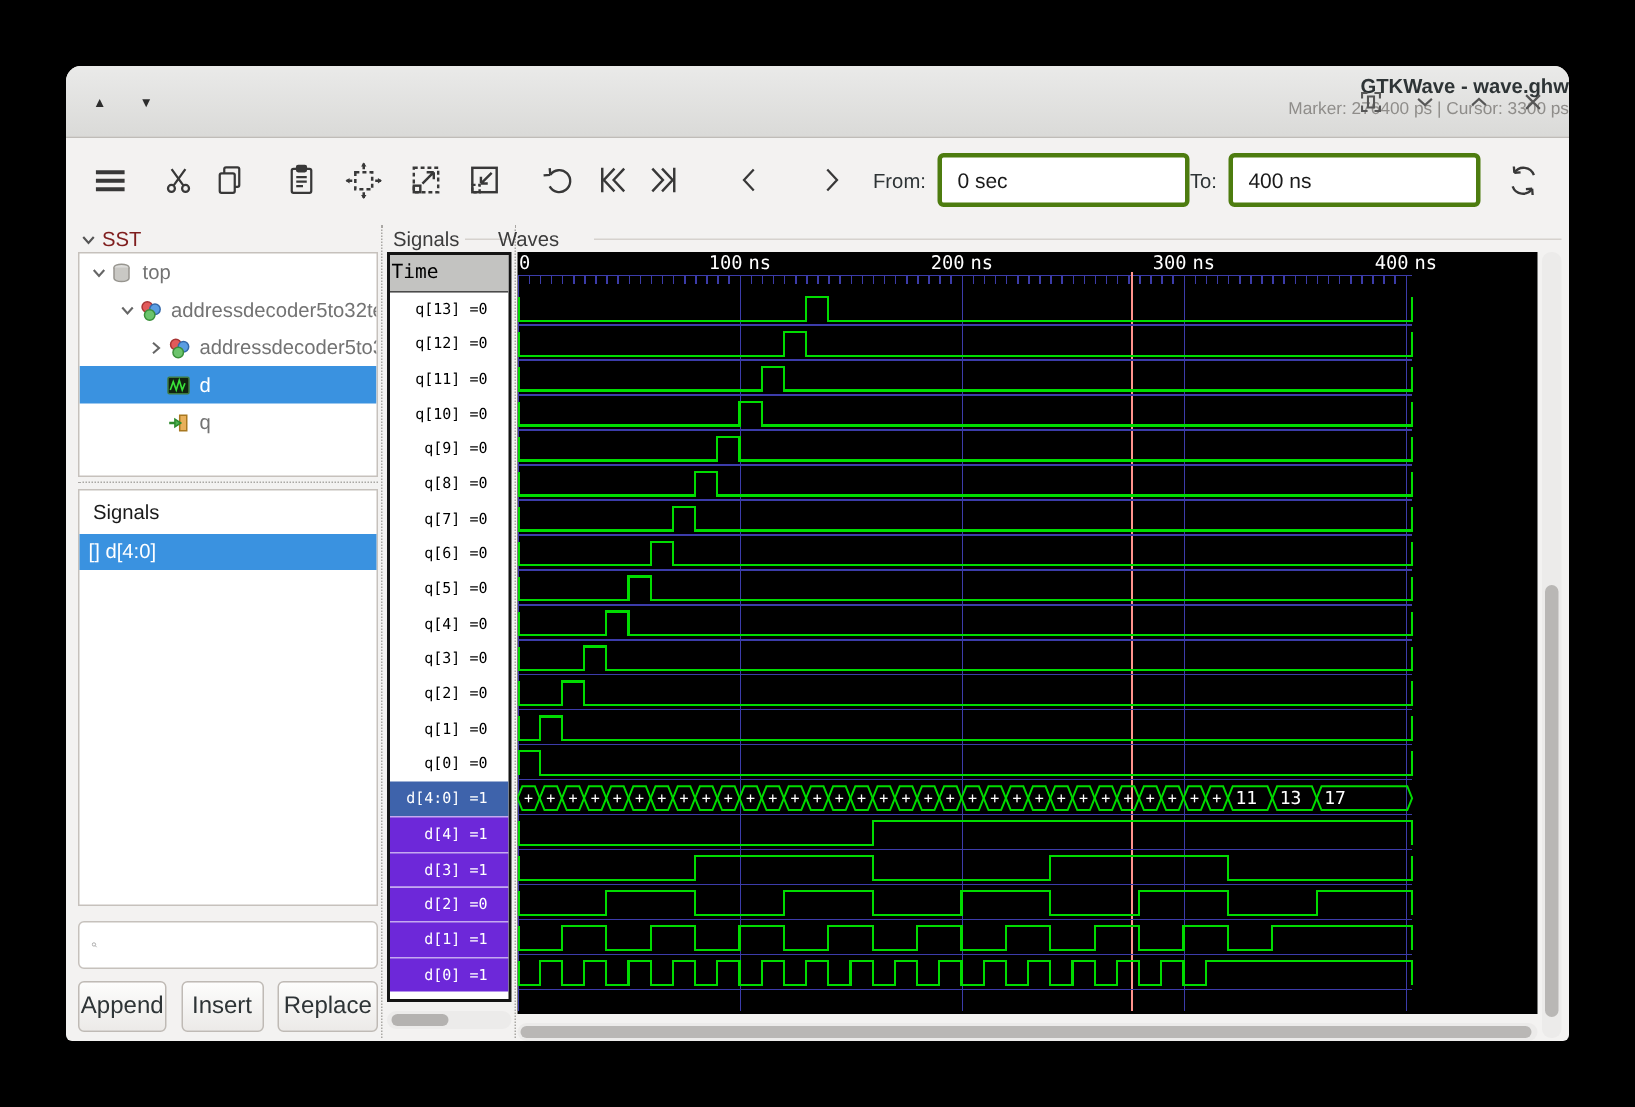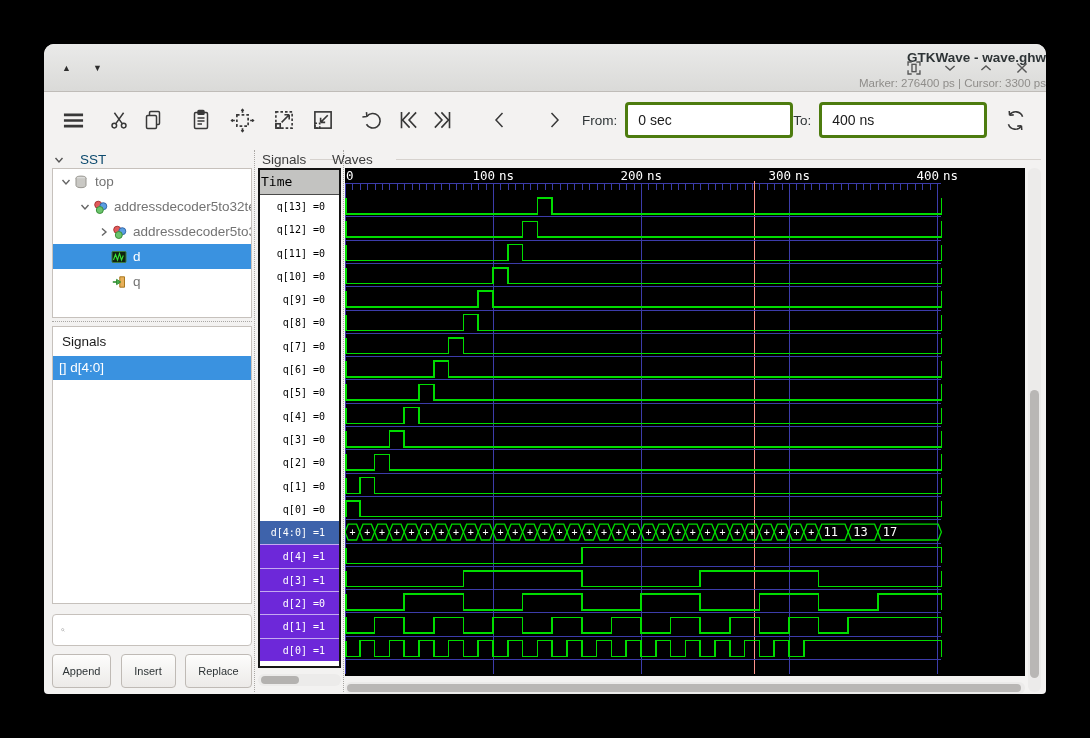--- a/index.html
+++ b/index.html
@@ -7,51 +7,51 @@
        font-family:"Liberation Sans",sans-serif;-webkit-font-smoothing:antialiased}
   #win{position:absolute;left:44px;top:44px;width:1002px;height:650px;background:#f3f2f1;
        border-radius:10px 10px 4px 4px;overflow:hidden}
   
   .titlebar{position:absolute;left:0;top:0;width:100%;height:48px;
     background:linear-gradient(#eaeae9,#dadad8);border-bottom:1px solid #bfbcb8;box-sizing:border-box}
   .tb-left{position:absolute;left:18px;top:0;height:48px;display:flex;align-items:center;gap:22px}
   .shade{font-size:9px;color:#2d2d2d;cursor:default;line-height:1}
   .tb-center{position:absolute;left:0;top:6px;width:100%;text-align:right;pointer-events:none}
   .tb-title{font-size:13.5px;font-weight:bold;color:#2e3436}
-  .tb-sub{font-size:11.5px;color:#8f8d8a;margin-top:12px}
+  .tb-sub{font-size:11.5px;color:#8f8d8a;margin-top:2px}
   .tb-right{position:absolute;right:12px;top:0;height:48px;display:flex;align-items:center;gap:12px}
   .tb-btn{width:24px;height:24px;display:flex;align-items:center;justify-content:center}
   
   .toolbar{position:absolute;left:0;top:48px;width:100%;height:56px;display:flex;align-items:center}
   .tbtn{height:34px;display:flex;align-items:center;justify-content:center}
   .tlabel{font-size:13.5px;color:#2e3436}
   .tinput{height:36px;border:3px solid #4d7c0f;border-radius:4px;background:#fff;
     font-size:14px;color:#1a1a1a;padding:0 10px;box-sizing:border-box;outline:none;
     font-family:"Liberation Sans",sans-serif}
   
-  .sst-label{position:absolute;left:10px;top:108px;font-size:13.5px;color:#0c4a6e;
-    display:flex;align-items:center;gap:16px}
+  .sst-label{position:absolute;left:10px;top:108px;font-size:13.5px;color:#7f1d1d;
+    display:flex;align-items:center;gap:4px}
   .tree-box{position:absolute;left:8px;top:124px;width:200px;height:150px;background:#fff;
     border:1px solid #c6c1bc;box-sizing:border-box;overflow:hidden}
   .trow{height:25px;display:flex;align-items:center;font-size:13.5px;color:#737373;white-space:nowrap;overflow:hidden}
   .trow.sel{background:#3a92e0;color:#fff}
   .texp{width:14px;display:flex;justify-content:center;flex:none}
   .ticon{width:17px;height:16px;margin-right:5px;flex:none;display:flex;align-items:center}
   .hsplit{position:absolute;left:8px;top:277px;width:200px;border-top:1px dotted #a9a7a4}
   .siglist-box{position:absolute;left:8px;top:282px;width:200px;height:278px;background:#fff;
     border:1px solid #c6c1bc;box-sizing:border-box}
   .siglist-header{height:29px;line-height:29px;padding-left:9px;font-size:13.5px;color:#1a1a1a}
   .slrow{height:24px;line-height:24px;padding-left:6px;font-size:13.5px}
   .slrow.sel{background:#3a92e0;color:#fff}
   .search-box{position:absolute;left:8px;top:570px;width:200px;height:32px;background:#fff;
     border:1px solid #c6c1bc;border-radius:4px;box-sizing:border-box;display:flex;align-items:center;padding-left:8px}
   .search-box input{border:none;outline:none;flex:1;font-size:13px;margin-left:6px;background:transparent}
   .btnrow{position:absolute;left:8px;top:610px;width:200px;display:flex;justify-content:space-between}
   .gbtn{height:34px;background:linear-gradient(#fdfdfc,#eceae8);border:1px solid #bfbab5;border-radius:4px;
-    font-size:11px;color:#2e3436;display:flex;align-items:center;justify-content:center;box-sizing:border-box}
+    font-size:16px;color:#2e3436;display:flex;align-items:center;justify-content:center;box-sizing:border-box}
   .vsplit{position:absolute;top:106px;height:542px;border-left:1px dotted #a9a7a4}
   
   .col-label{position:absolute;left:218px;top:108px;font-size:13.5px;color:#3c3c3c}
   .frameline{position:absolute;top:115px;border-top:1px solid #d6d2ce}
   .sigtable{position:absolute;left:214px;top:124px;width:83px;height:500px;background:#fff;
     border:2px solid #141414;box-sizing:border-box;overflow:hidden;font-family:"DejaVu Sans Mono",monospace}
   .time-header{height:25px;line-height:24px;background:#c3c3c1;color:#000;font-size:13px;
     padding-left:1px;border-bottom:1px solid #4a4a4a;box-sizing:border-box}
   .sigrow{height:23.3px;line-height:23.3px;font-size:10px;text-align:right;padding-right:14px;
     color:#000;white-space:nowrap;overflow:hidden}

